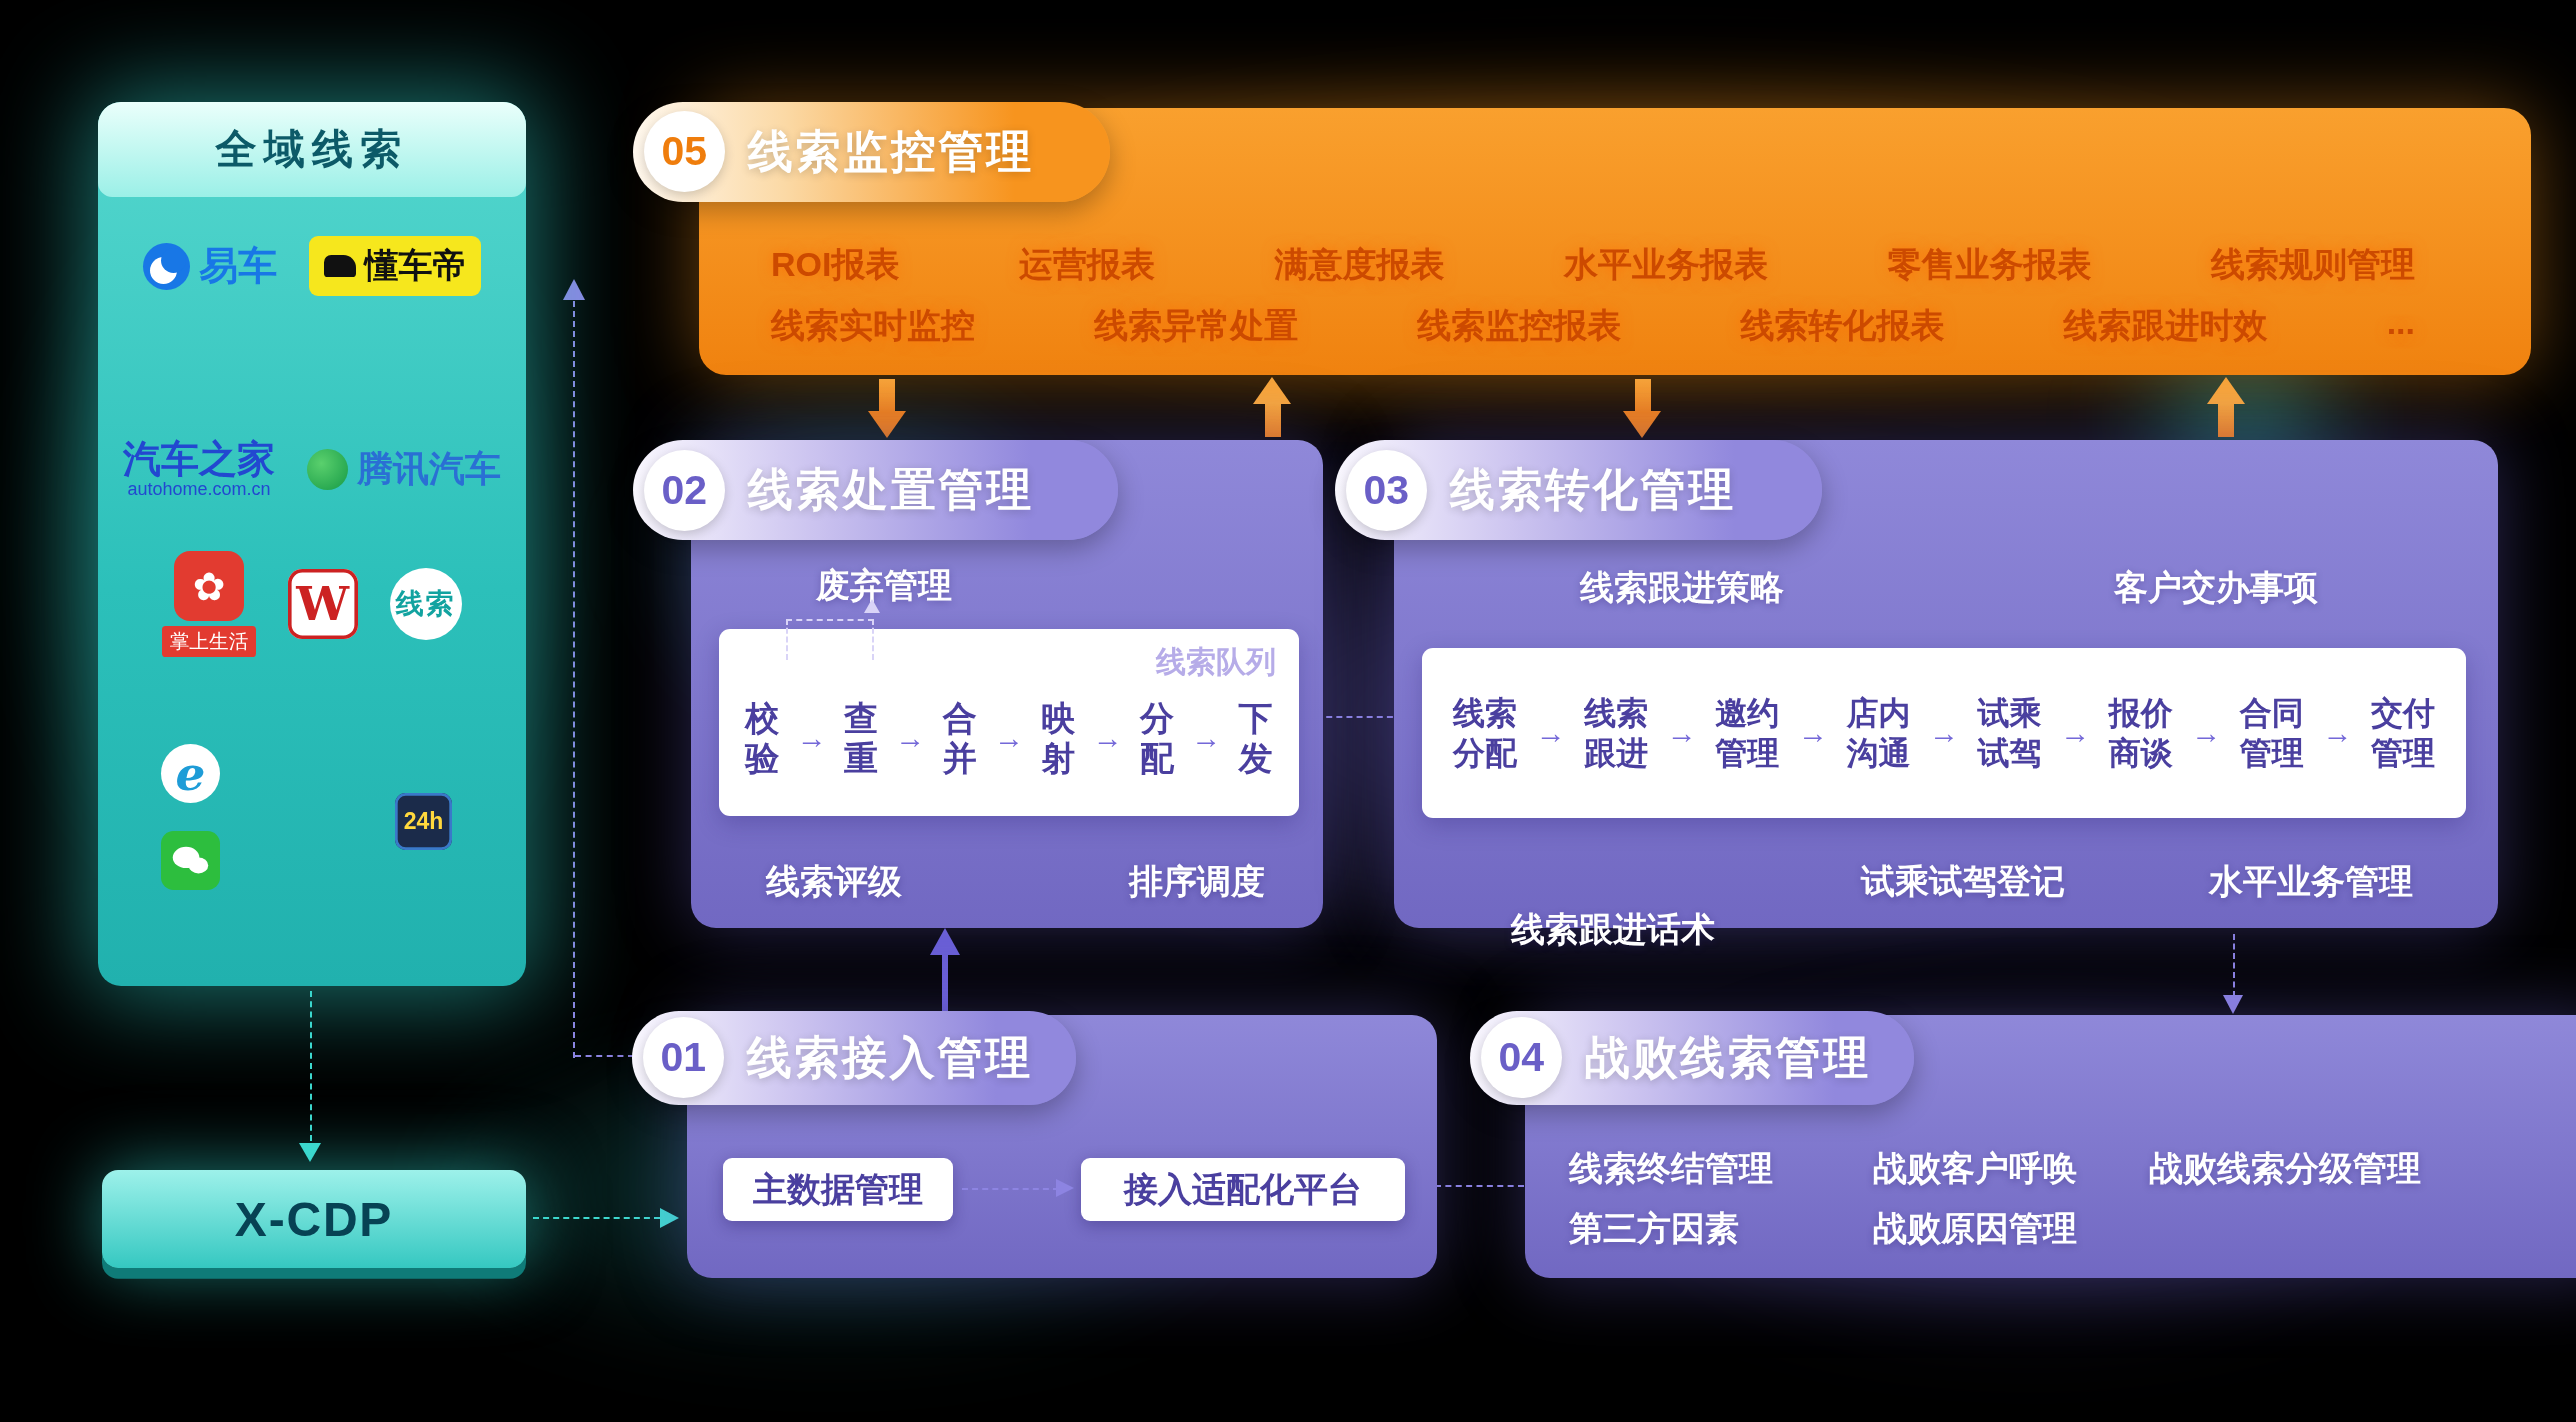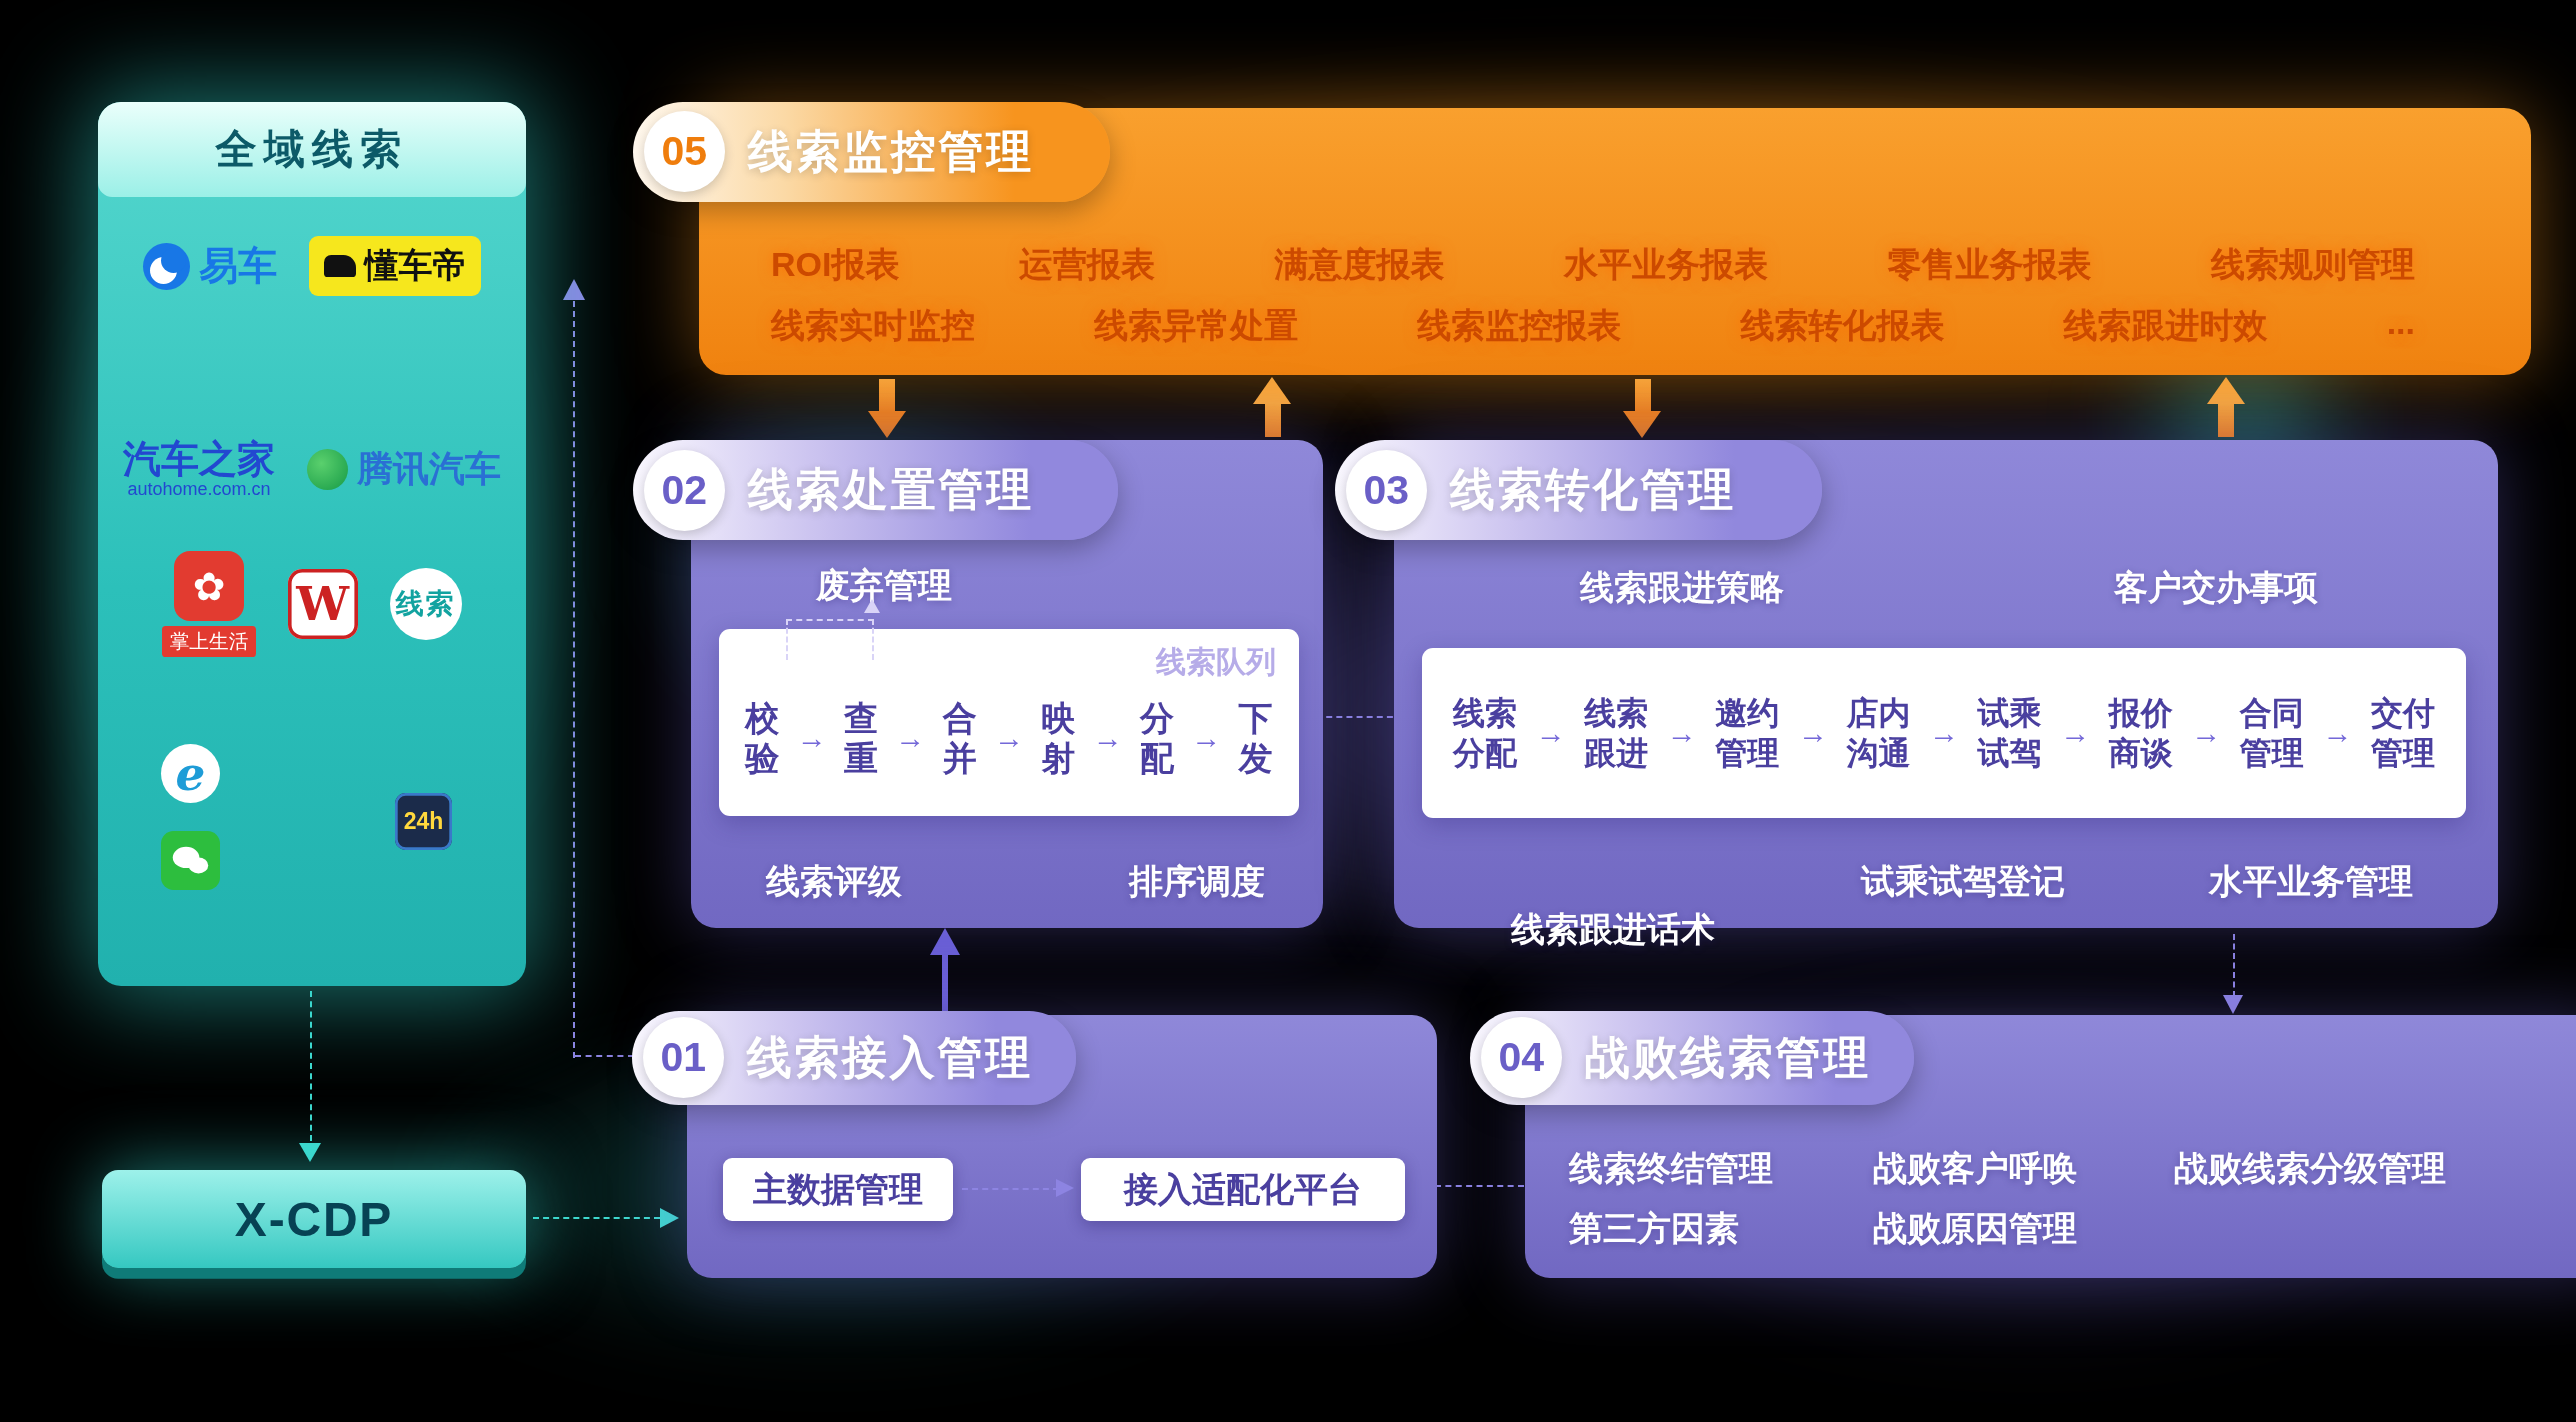--- a/index.html
+++ b/index.html
@@ -313,19 +313,19 @@
     <div class="wbtn" style="left:394px;top:143px;width:324px;">接入适配化平台</div>
   </div>
 
   <div class="box boxp box04">
     <div class="pill pill-p" style="left:-55px;top:-4.5px;width:444px;height:94px;">
       <span class="num num-p">04</span>
       <span class="ttl">战败线索管理</span>
     </div>
     <div class="plabel" style="left:44px;top:131px;width:286px;text-align:left;">线索终结管理</div>
     <div class="plabel" style="left:348px;top:131px;width:286px;text-align:left;">战败客户呼唤</div>
-    <div class="plabel" style="left:624px;top:131px;width:322px;text-align:center;">战败线索分级管理</div>
+    <div class="plabel" style="left:624px;top:131px;width:322px;text-align:left;">战败线索分级管理</div>
     <div class="plabel" style="left:44px;top:191px;width:286px;text-align:left;">第三方因素</div>
     <div class="plabel" style="left:348px;top:191px;width:286px;text-align:left;">战败原因管理</div>
   </div>
 
 </div>
 
 
 </body></html>

